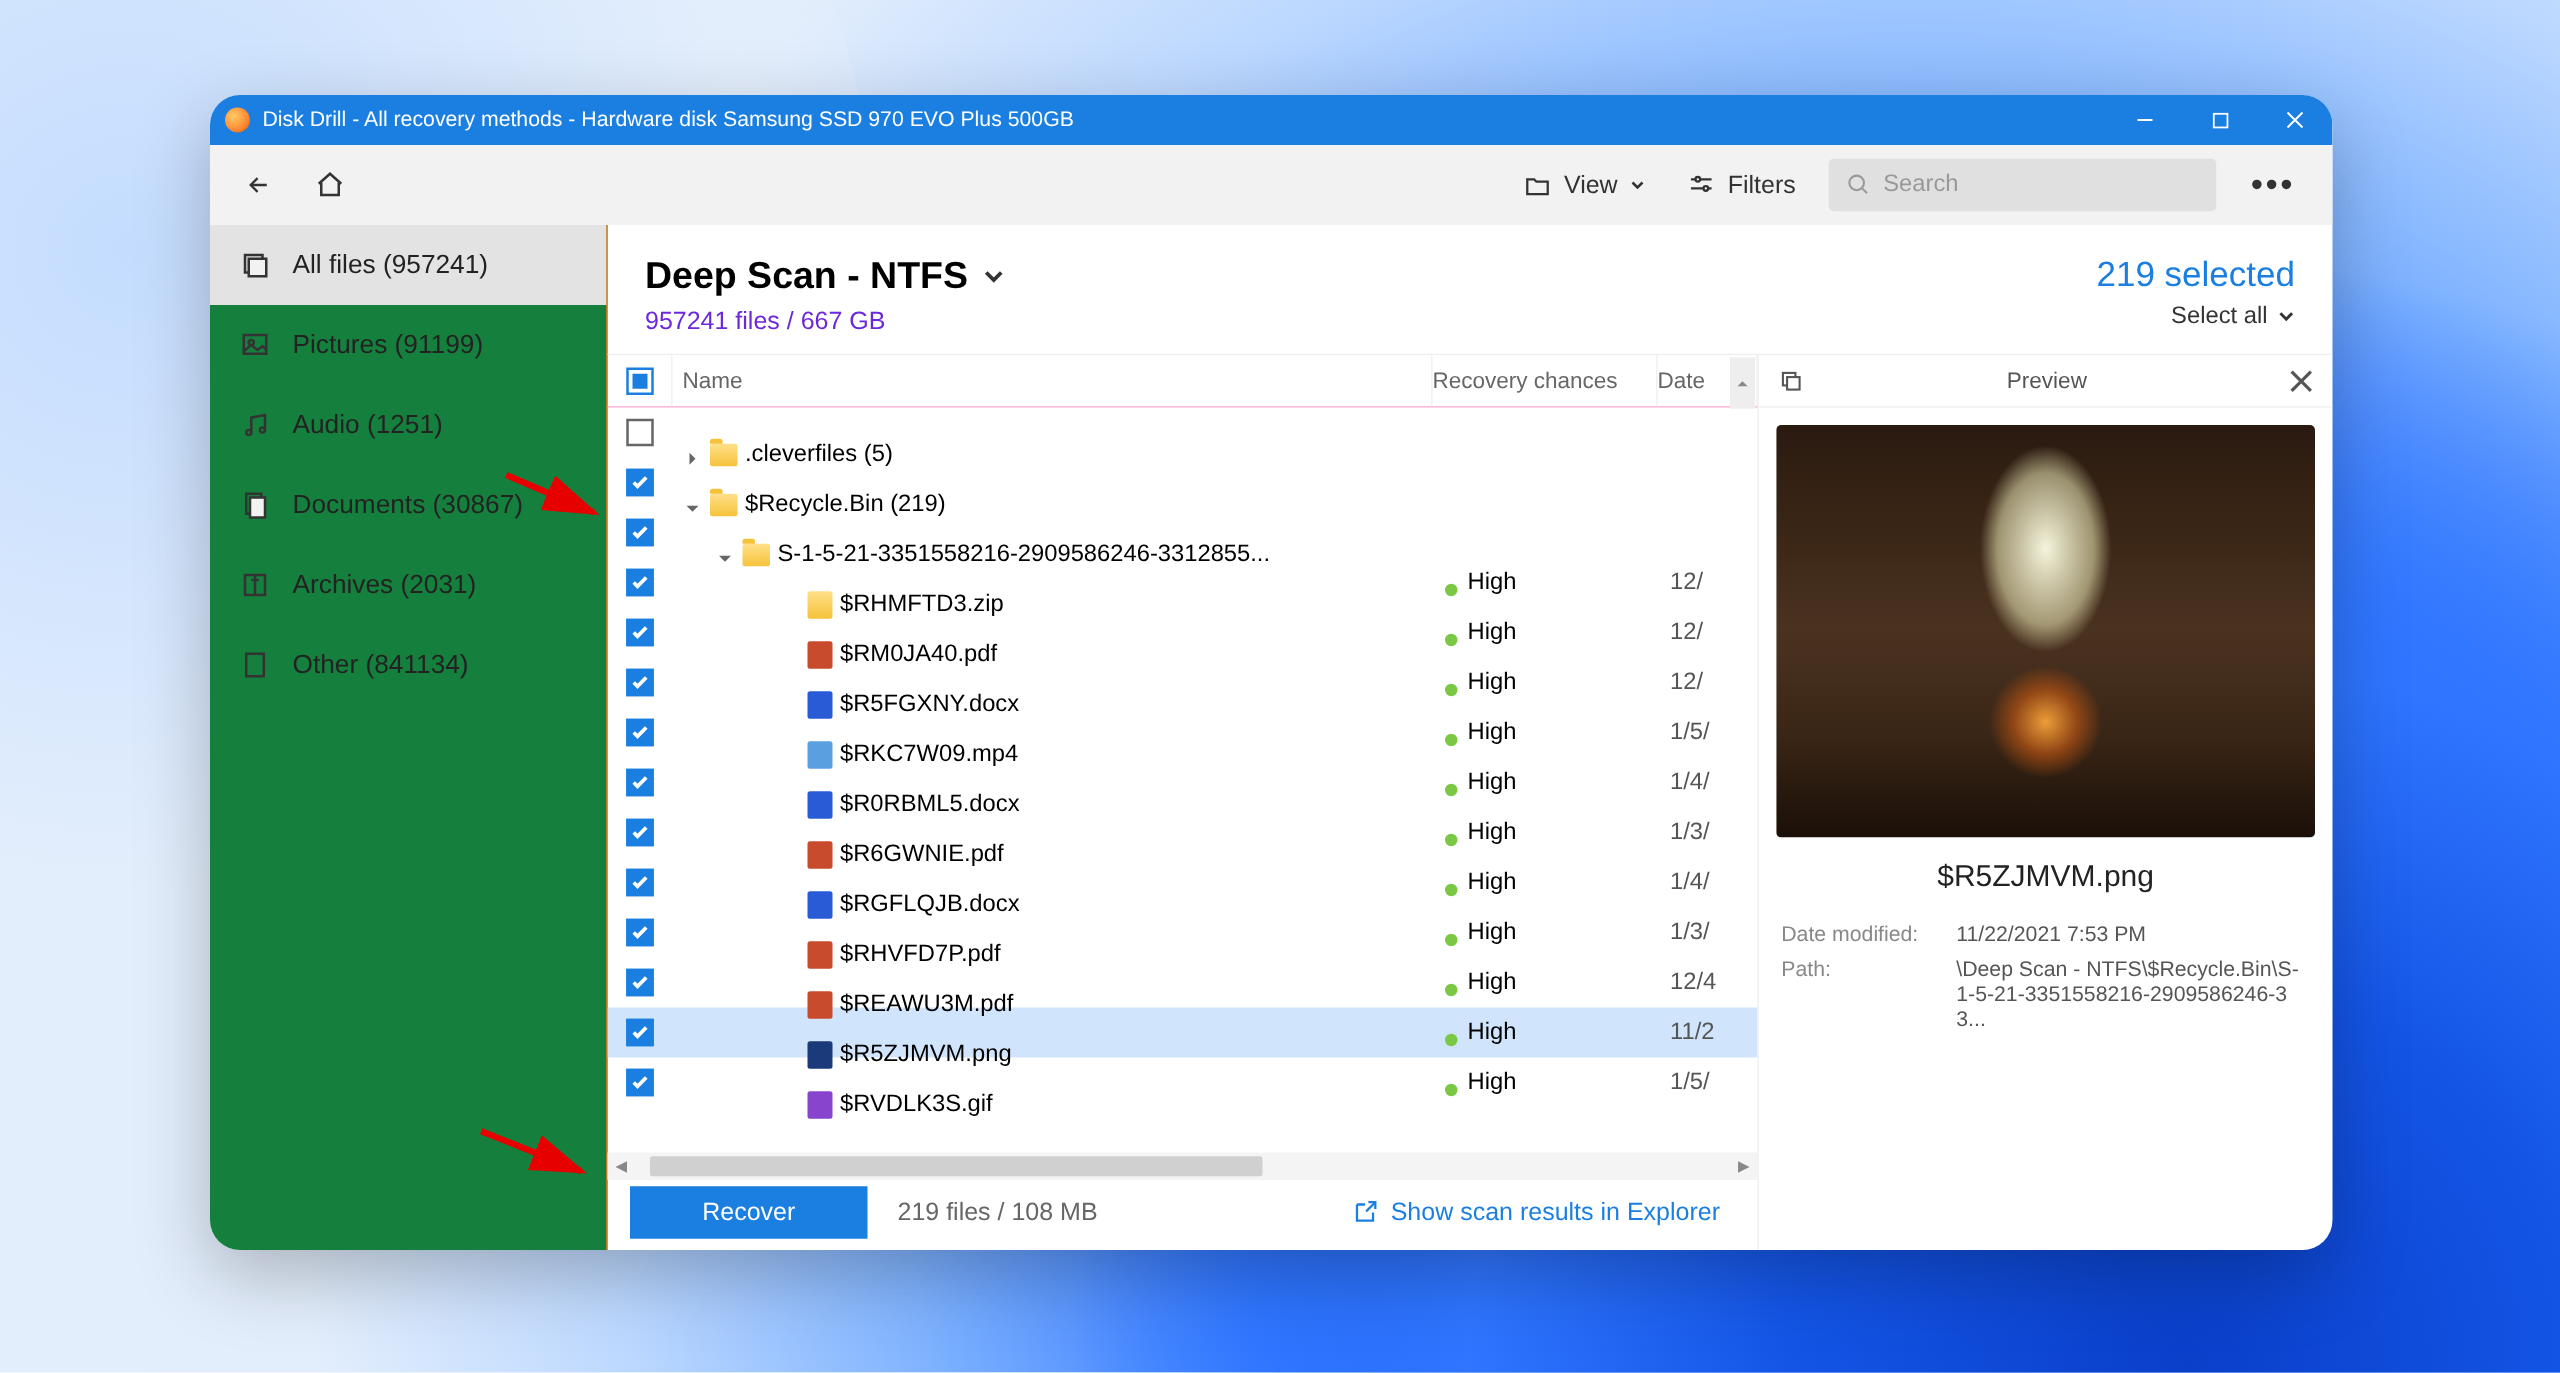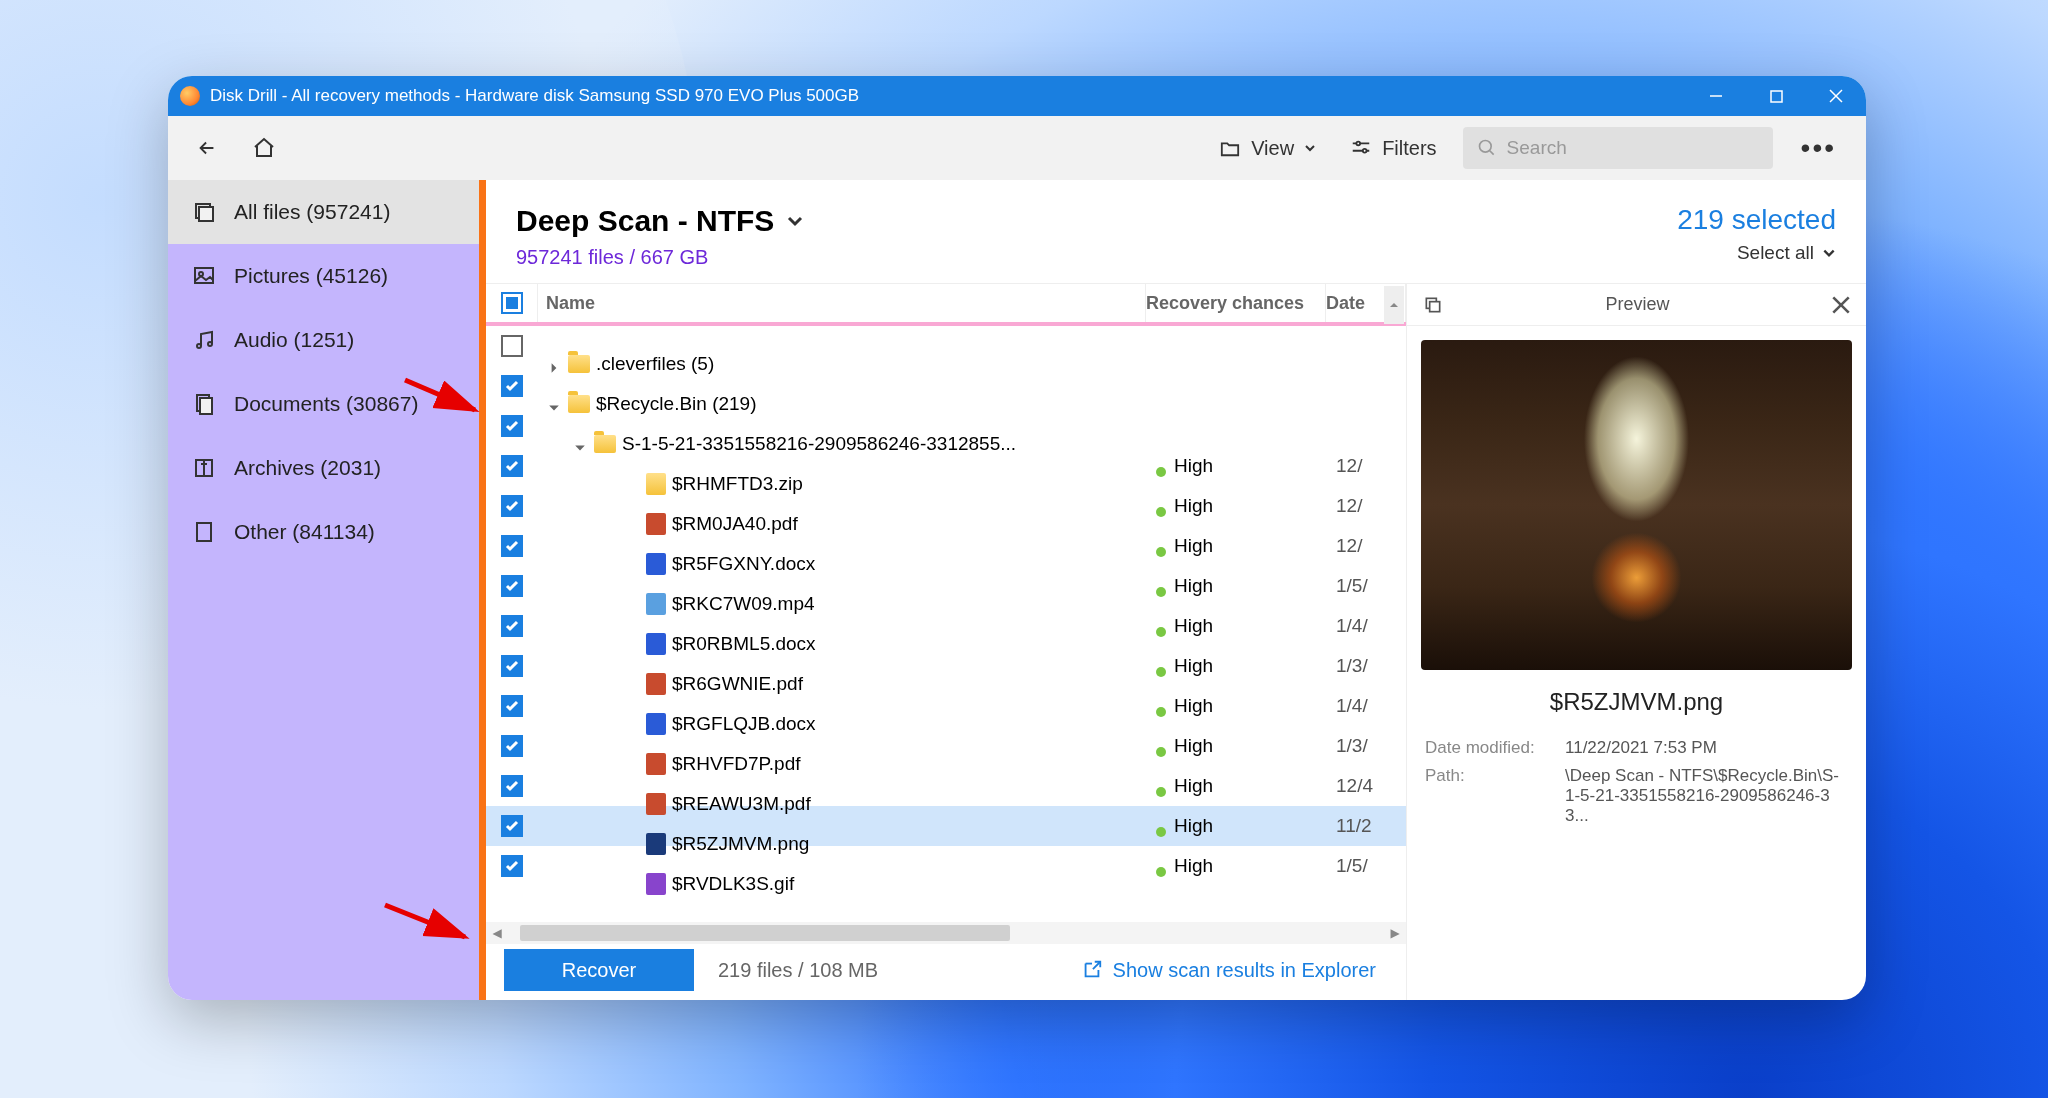--- a/index.html
+++ b/index.html
@@ -45,35 +45,35 @@
   .search {
     width:310px; height:42px; background:#e0e0e0; border-radius:4px;
     display:flex; align-items:center; padding:0 14px; gap:10px; color:#888;
   }
   .search input { border:none; background:transparent; outline:none; font-size:19px; flex:1; color:#555;}
   .search input::placeholder{color:#999;}
   .more-dots { font-size:28px; letter-spacing:2px; padding:0 10px; color:#333;}
 
   
   .body { flex:1; display:flex; min-height:0;}
-  .sidebar { width:318px; background:#c4b5fd; border-right:7px solid #f97316; padding-top:0;}
+  .sidebar { width:318px; background:#15803d; border-right:1px solid #f97316; padding-top:0;}
   .side-item { height:64px; display:flex; align-items:center; gap:18px; padding:0 24px; font-size:21px; color:#222;}
   .side-item.active { background:#e3e3e3; }
   .side-ico { width:24px; height:24px; flex-shrink:0;}
 
   .main { flex:1; display:flex; flex-direction:column; min-width:0;}
   .main-head { padding:24px 30px 14px; display:flex; justify-content:space-between; align-items:flex-start;}
   .scan-title { font-size:30px; font-weight:600; display:flex; align-items:center; gap:12px;}
   .scan-sub { font-size:20px; color:#6d28d9; margin-top:8px;}
   .sel-count { font-size:28px; color:#1a7fe0; text-align:right;}
   .sel-all { font-size:19px; color:#333; text-align:right; margin-top:6px; display:flex; align-items:center; justify-content:flex-end; gap:8px;}
 
   .cols { display:flex; flex:1; min-height:0;}
   .files-wrap { flex:1; display:flex; flex-direction:column; min-width:0; border-top:1px solid #eee;}
-  .thead { height:42px; display:flex; align-items:center; border-bottom:4px solid #f9a8d4; color:#666; font-size:18px; position:relative;font-weight:bold;}
+  .thead { height:42px; display:flex; align-items:center; border-bottom:1px solid #f9a8d4; color:#666; font-size:18px; position:relative;}
   .cb-col { width:52px; display:flex; justify-content:center; align-items:center;}
   .name-col { flex:1; padding-left:8px;}
   .rec-col { width:180px;}
   .date-col { width:80px;}
   .thead > div { border-right:1px solid #eee; height:100%; display:flex; align-items:center;}
   .scroll-up { position:absolute; right:2px; top:2px; width:20px; height:20px; background:#eee; display:flex;align-items:center;justify-content:center;}
 
   .rows { flex:1; overflow:hidden; position:relative;}
   .row { height:40px; display:flex; align-items:center; font-size:19px;}
   .row.sel { background:#d0e5fb;}
@@ -212,21 +212,21 @@
             <rect x="7" y="7" width="14" height="14" fill="#f2f2f2"></rect>
           </svg>
         <span>All files (957241)</span>
       </div>
       <div class="side-item">
         <svg class="side-ico" viewBox="0 0 24 24" fill="none" stroke="#333" stroke-width="2">
             <rect x="3" y="4" width="18" height="15"></rect>
             <circle cx="9" cy="10" r="2"></circle>
             <path d="M3 17l6-5 5 4 4-3 3 3"></path>
           </svg>
-        <span>Pictures (45126)</span>
+        <span>Pictures (91199)</span>
       </div>
       <div class="side-item">
         <svg class="side-ico" viewBox="0 0 24 24" fill="none" stroke="#333" stroke-width="2">
             <path d="M9 18V6l11-2v12"></path>
             <circle cx="7" cy="18" r="2"></circle>
             <circle cx="18" cy="16" r="2"></circle>
           </svg>
         <span>Audio (1251)</span>
       </div>
       <div class="side-item">

